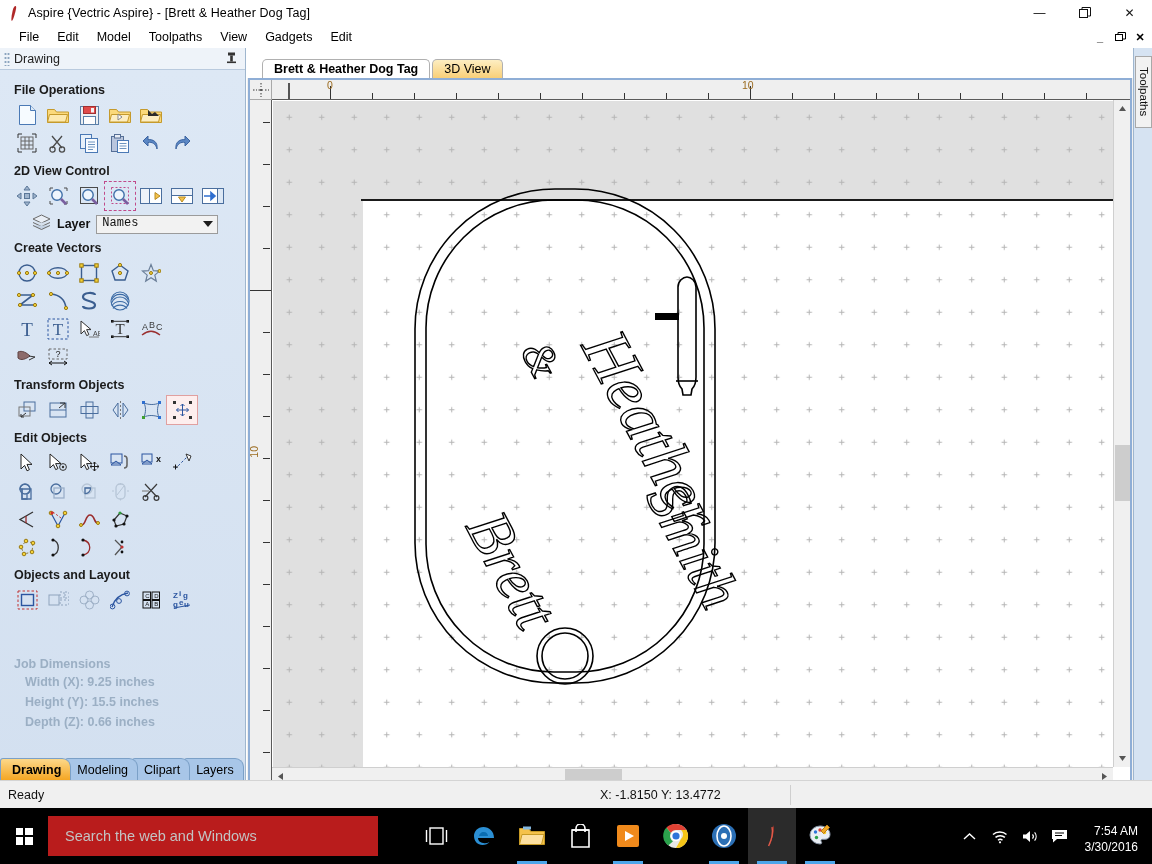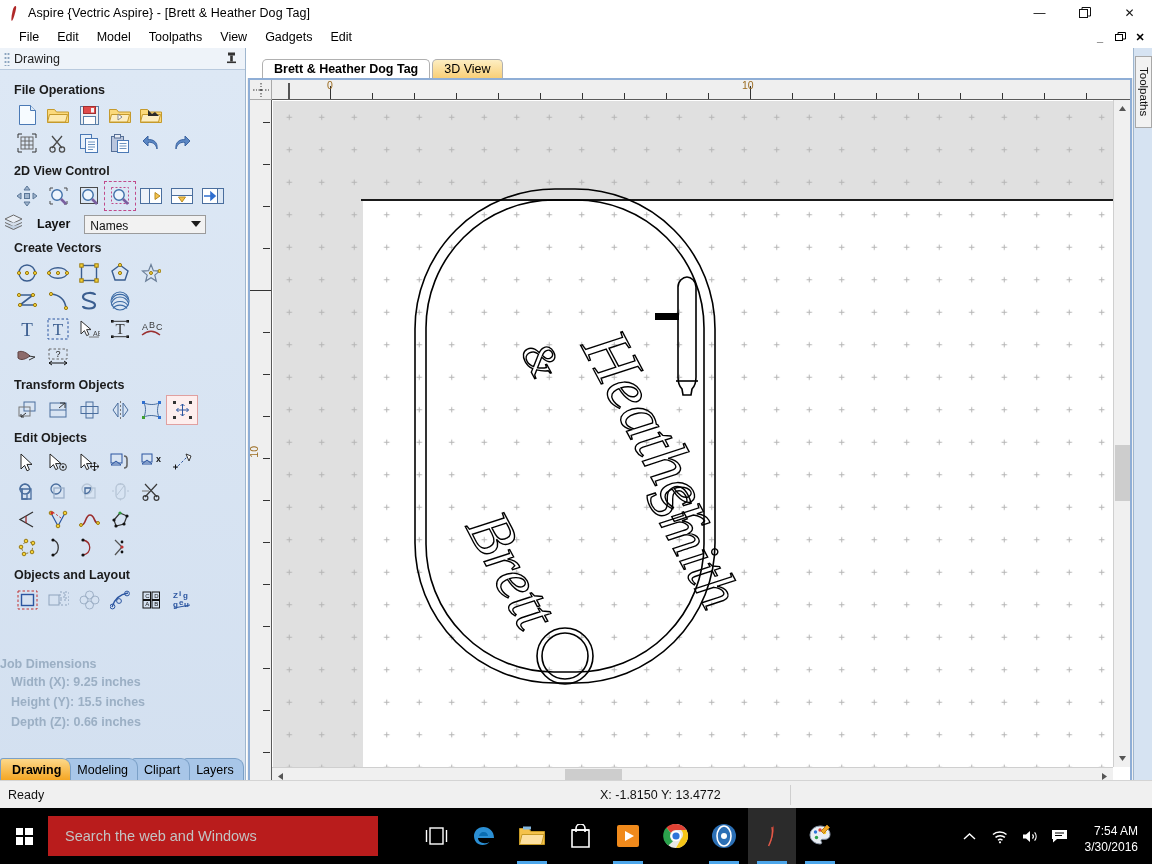--- a/index.html
+++ b/index.html
@@ -68,35 +68,36 @@
     padding:7px 0 4px 14px;
   }
   .icon-row { display:flex; padding-left:12px; gap:1px; }
   .ibtn {
     width:30px; height:28px; display:flex; align-items:center; justify-content:center;
     position:relative;
   }
   .ibtn svg { display:block; }
 
   
-  .layer-row { display:flex; align-items:center; padding-left:4px; margin-top:4px; gap:14px;}
+  .layer-row { display:flex; align-items:center; padding-left:32px; margin-top:4px; gap:6px;}
   .layer-lbl { font-weight:bold; font-size:12.5px; color:#111; }
   .layer-select {
     width:122px; height:19px; background:#f2f2f2; border:1px solid #9b9b9b;
-    display:flex; align-items:flex-end; font-size:12px; color:#111; padding-left:5px;
+    display:flex; align-items:flex-start; font-size:12px; color:#111; padding-left:5px;
     position:relative;
+    font-family:Liberation Mono, monospace;
   }
   .layer-select .arrow {
     position:absolute; right:4px; top:50%; transform:translateY(-50%);
     border-left:5px solid transparent; border-right:5px solid transparent;
     border-top:6px solid #1c1c1c;
   }
 
   
-  .jobdim { position:absolute; left:0; bottom:48px; width:100%; color:#9bafc4; }
+  .jobdim { position:absolute; left:0; bottom:48px; width:100%; padding-left:14px; color:#9bafc4; }
   .jobdim .jd-t { font-weight:bold; font-size:12.5px; padding-bottom:1px; }
   .jobdim .jd-l { font-weight:bold; font-size:12.5px; padding-left:11px; line-height:20px; }
 
   
   .ltabs { position:absolute; left:0; bottom:0; width:246px; height:22px; display:flex; }
   .ltab {
     height:22px; padding:0 9px 0 11px; display:flex; align-items:center;
     font-size:12.5px; color:#000;
     background:#a8c6e8;
     border:1px solid #7ba0c7; border-bottom:none;

